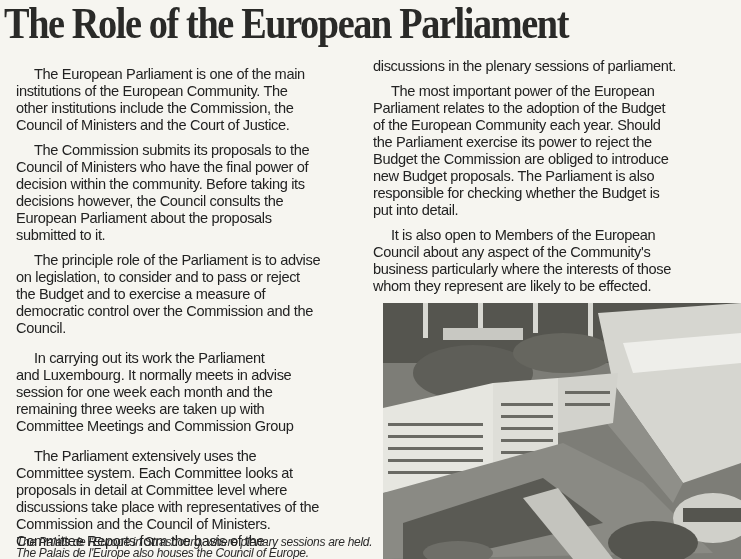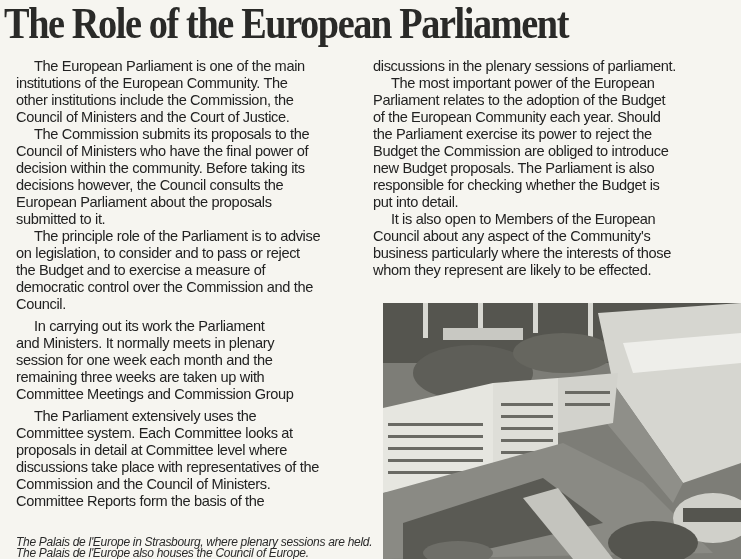--- a/index.html
+++ b/index.html
@@ -25,21 +25,21 @@
   .col {
     position: absolute;
     font-size: 14.6px;
     line-height: 17px;
     letter-spacing: -0.35px;
     color: #222;
   }
   .col-left { left: 16px; top: 58px; width: 345px; }
   .col-right { left: 373px; top: 58px; width: 368px; }
   .col .line { display: block; white-space: nowrap; }
-  .indent { padding-left: 18px; }
+  .indent { padding-left: 18px; margin-top: 8px; }
   .gap { height: 5px; }
   .caption {
     position: absolute; left: 16px; top: 537px; width: 360px;
     font-size: 12px; line-height: 11px; font-style: italic;
     letter-spacing: -0.3px;
     color: #2a2a2a;
   }
   .caption .line { display: block; white-space: nowrap; }
   .photo {
     position: absolute; left: 383px; top: 303px; width: 358px; height: 256px;
@@ -70,21 +70,21 @@
   <div>
     <span class="line indent">The principle role of the Parliament is to advise</span>
     <span class="line">on legislation, to consider and to pass or reject</span>
     <span class="line">the Budget and to exercise a measure of</span>
     <span class="line">democratic control over the Commission and the</span>
     <span class="line">Council.</span>
   </div>
   <div class="gap"></div>
   <div>
     <span class="line indent">In carrying out its work  the Parliament</span>
-    <span class="line">and Ministers. It normally meets in plenary</span>
+    <span class="line">and Luxembourg. It normally meets in advise</span>
     <span class="line">session for one week each month and the</span>
     <span class="line">remaining  three weeks are taken up with</span>
     <span class="line">Committee Meetings and Commission Group</span>
   </div>
   <div class="gap"></div>
   <div>
     <span class="line indent">The Parliament extensively uses the</span>
     <span class="line">Committee system. Each Committee looks at</span>
     <span class="line">proposals in detail at Committee level where</span>
     <span class="line">discussions take place with representatives of the</span>

